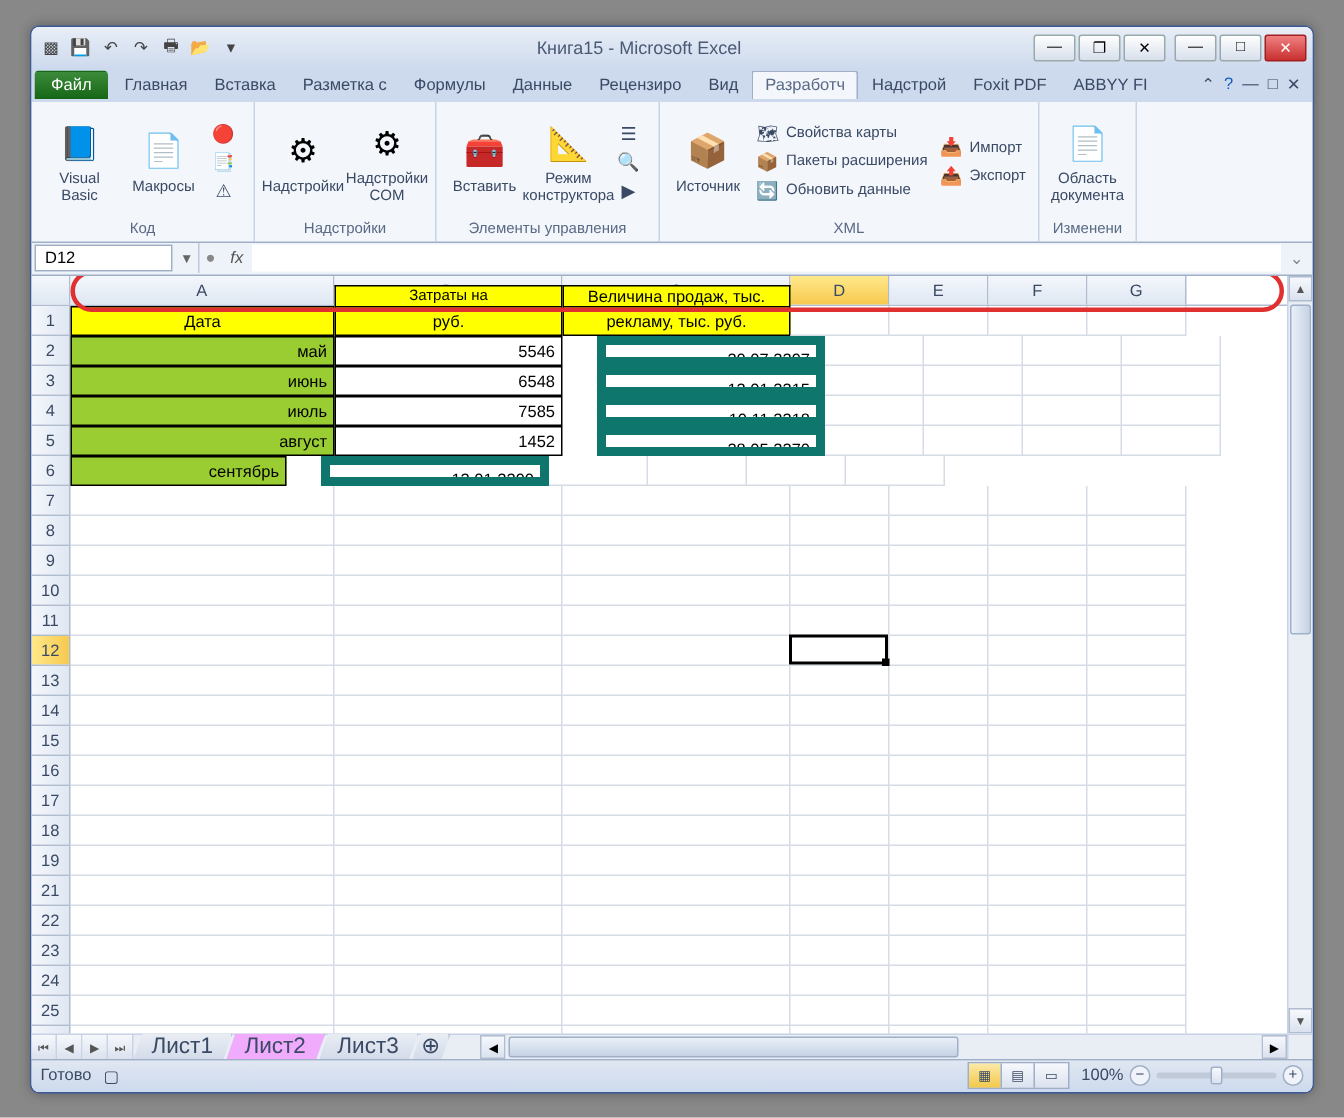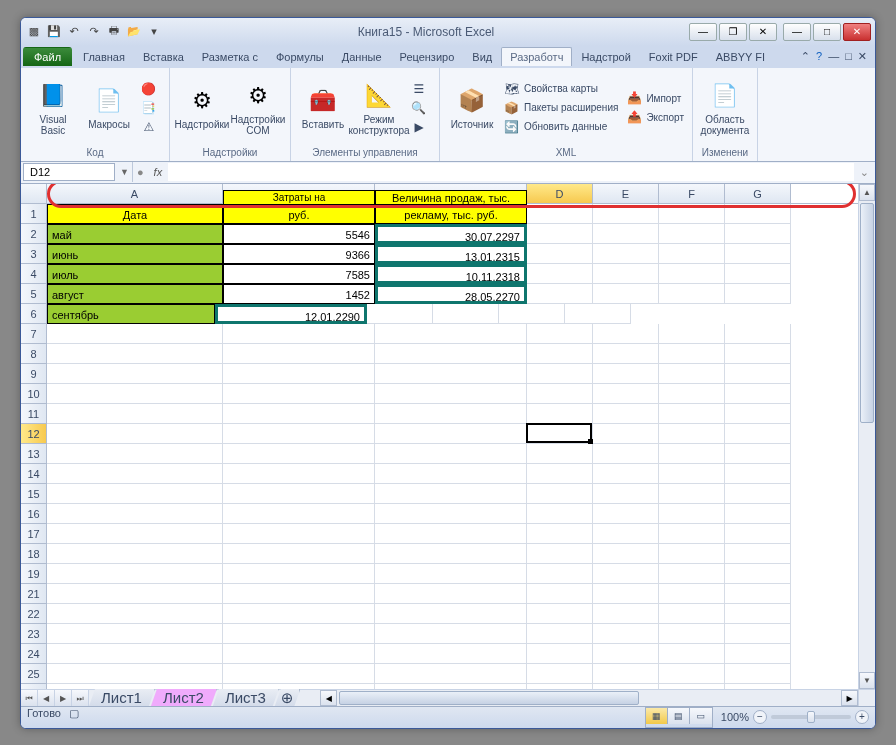--- a/index.html
+++ b/index.html
@@ -40,42 +40,42 @@
 .col-headers .corner { width: 26px; background: linear-gradient(#f4f7fc,#dfe7f2); border-right: 1px solid #b0bcd0; }
 .col-headers .ch { background: linear-gradient(#f4f7fc,#dfe7f2); border-right: 1px solid #b0bcd0; text-align: center; font-size: 11px; color: #3a4a65; line-height: 20px; }
 .col-headers .ch.sel { background: linear-gradient(#ffe98a,#f7c94f); }
 .highlight-frame { position: absolute; border: 3px solid #e03030; border-radius: 18px; pointer-events: none; z-index: 10; }
 .rows { }
 .row { display: flex; height: 20px; }
 .row .rh { width: 26px; background: linear-gradient(90deg,#f4f7fc,#dfe7f2); border-right: 1px solid #b0bcd0; border-bottom: 1px solid #b0bcd0; text-align: center; font-size: 11px; color: #3a4a65; line-height: 20px; }
 .row .rh.sel { background: linear-gradient(90deg,#ffe98a,#f7c94f); }
 .row .cell { border-right: 1px solid #d6dce6; border-bottom: 1px solid #d6dce6; font-size: 11px; line-height: 20px; padding: 0 4px; overflow: hidden; white-space: nowrap; }
 .row .cell.hdr { background: #ffff00; text-align: center; border: 1px solid #000; }
-.row .cell.datec { background: #9acd32; text-align: left; border: 1px solid #000; }
+.row .cell.datec { background: #9acd32; text-align: right; border: 1px solid #000; }
 .row .cell.dbord { border: 1px solid #000; text-align: right; }
-.row .cell.cbord { border: 3px solid #0f766e; text-align: right; }
+.row .cell.cbord { border: 6px solid #0f766e; text-align: right; margin-left: 23px; }
 .active-cell { position: absolute; border: 2px solid #000; background: #fff; pointer-events: none; }
 .active-cell::after { content: ''; position: absolute; right: -3px; bottom: -3px; width: 5px; height: 5px; background: #000; }
 .vscroll { position: absolute; right: 0; top: 0; bottom: 17px; width: 17px; background: #e9edf4; border-left: 1px solid #c8d3e5; display: flex; flex-direction: column; }
 .vscroll .arr { height: 17px; background: linear-gradient(#f6f8fc,#dbe2ee); border: 1px solid #b0bcd0; font-size: 8px; text-align: center; line-height: 15px; color: #555; cursor: pointer; }
 .vscroll .track { flex: 1; position: relative; }
 .vscroll .thumb { position: absolute; left: 1px; right: 1px; top: 2px; height: 220px; background: linear-gradient(90deg,#eaf0f8,#c6d2e4); border: 1px solid #9fb0c8; border-radius: 2px; }
 .hscroll-row { position: absolute; left: 0; right: 17px; bottom: 0; height: 17px; display: flex; background: #e9edf4; border-top: 1px solid #c8d3e5; }
 .sheettabs-nav { display: flex; }
 .sheettabs-nav .nv { width: 17px; border-right: 1px solid #c8d3e5; text-align: center; font-size: 8px; line-height: 17px; color: #555; cursor: pointer; background: linear-gradient(#f6f8fc,#dbe2ee); }
 .sheettabs { display: flex; align-items: center; font-size: 15px; }
 .sheettabs .st { padding: 0 12px; height: 17px; line-height: 17px; background: linear-gradient(#e9edf4,#d4dcea); border-right: 1px solid #b0bcd0; color: #3a4a65; cursor: pointer; position: relative; clip-path: polygon(6px 0, 100% 0, calc(100% - 6px) 100%, 0 100%); margin-left: -4px; }
 .sheettabs .st:first-child { margin-left: 0; }
 .sheettabs .st.active { background: #f0abfc; font-weight: normal; border-top: none; z-index: 2; }
 .hscroll-row .hsc { flex: 1; display: flex; margin-left: 20px; }
 .hscroll-row .hsc .arr { width: 17px; background: linear-gradient(#f6f8fc,#dbe2ee); border: 1px solid #b0bcd0; font-size: 8px; text-align: center; line-height: 15px; cursor: pointer; }
 .hscroll-row .hsc .track { flex: 1; position: relative; background: #e9edf4; }
 .hscroll-row .hsc .thumb { position: absolute; top: 1px; bottom: 1px; left: 2px; width: 300px; background: linear-gradient(#eaf0f8,#c6d2e4); border: 1px solid #9fb0c8; border-radius: 2px; }
 .sheet-corner { position: absolute; right: 0; bottom: 0; width: 17px; height: 17px; background: #e9edf4; border-left: 1px solid #c8d3e5; border-top: 1px solid #c8d3e5; }
-.statusbar { height: 22px; background: linear-gradient(#e0e7f2,#cdd9ed); border-top: 1px solid #a0afc7; display: flex; font-size: 11px; color: #3a4a65; padding: 0 6px; }
+.statusbar { height: 22px; background: linear-gradient(#e0e7f2,#cdd9ed); border-top: 1px solid #a0afc7; display: flex; align-items: center; font-size: 11px; color: #3a4a65; padding: 0 6px; }
 .statusbar .sp { flex: 1; }
 .statusbar .viewbtns { display: flex; gap: 0; border: 1px solid #a0afc7; }
 .statusbar .viewbtns .vb { width: 22px; height: 16px; display: flex; align-items: center; justify-content: center; border-right: 1px solid #a0afc7; background: linear-gradient(#fbe9a8,#f3c94a); cursor: pointer; font-size: 9px; }
 .statusbar .viewbtns .vb:last-child { border-right: none; background: linear-gradient(#f6f8fc,#dbe2ee); }
 .statusbar .viewbtns .vb:nth-child(2) { background: linear-gradient(#f6f8fc,#dbe2ee); }
 .statusbar .zoom { display: flex; align-items: center; gap: 4px; margin-left: 8px; }
 .statusbar .zoom .zb { width: 14px; height: 14px; border: 1px solid #a0afc7; border-radius: 7px; text-align: center; line-height: 12px; cursor: pointer; background: #f0f3f9; font-size: 10px; }
 .statusbar .zoom .slider { width: 80px; height: 4px; background: #c0cad9; position: relative; border-radius: 2px; }
 .statusbar .zoom .slider .knob { position: absolute; left: 50%; top: -4px; width: 8px; height: 12px; background: linear-gradient(#f6f8fc,#dbe2ee); border: 1px solid #9fb0c8; border-radius: 2px; transform: translateX(-50%); }
 </style>
@@ -287,21 +287,21 @@
             <div class="cell dbord" style="width: 152px;">5546</div>
             <div class="cell cbord" style="width: 152px;">30.07.2297</div>
             <div class="cell" style="width: 66px;"></div>
             <div class="cell" style="width: 66px;"></div>
             <div class="cell" style="width: 66px;"></div>
             <div class="cell" style="width: 66px;"></div>
           </div>
           <div class="row">
             <div class="rh">3</div>
             <div class="cell datec" style="width: 176px;">июнь</div>
-            <div class="cell dbord" style="width: 152px;">9366</div>
+            <div class="cell dbord" style="width: 152px;">6548</div>
             <div class="cell cbord" style="width: 152px;">13.01.2315</div>
             <div class="cell" style="width: 66px;"></div>
             <div class="cell" style="width: 66px;"></div>
             <div class="cell" style="width: 66px;"></div>
             <div class="cell" style="width: 66px;"></div>
           </div>
           <div class="row">
             <div class="rh">4</div>
             <div class="cell datec" style="width: 176px;">июль</div>
             <div class="cell dbord" style="width: 152px;">7585</div>
@@ -316,21 +316,21 @@
             <div class="cell datec" style="width: 176px;">август</div>
             <div class="cell dbord" style="width: 152px;">1452</div>
             <div class="cell cbord" style="width: 152px;">28.05.2270</div>
             <div class="cell" style="width: 66px;"></div>
             <div class="cell" style="width: 66px;"></div>
             <div class="cell" style="width: 66px;"></div>
             <div class="cell" style="width: 66px;"></div>
           </div>
           <div class="row">
             <div class="rh">6</div>
-            <div class="cell datec" style="width: 168px;">сентябрь</div>
+            <div class="cell datec" style="width: 144px;">сентябрь</div>
             <div class="cell cbord" style="width: 152px;">12.01.2290</div>
             <div class="cell" style="width: 66px;"></div>
             <div class="cell" style="width: 66px;"></div>
             <div class="cell" style="width: 66px;"></div>
             <div class="cell" style="width: 66px;"></div>
           </div>
           <div class="row">
             <div class="rh">7</div>
             <div class="cell" style="width: 176px;"></div>
             <div class="cell" style="width: 152px;"></div>

